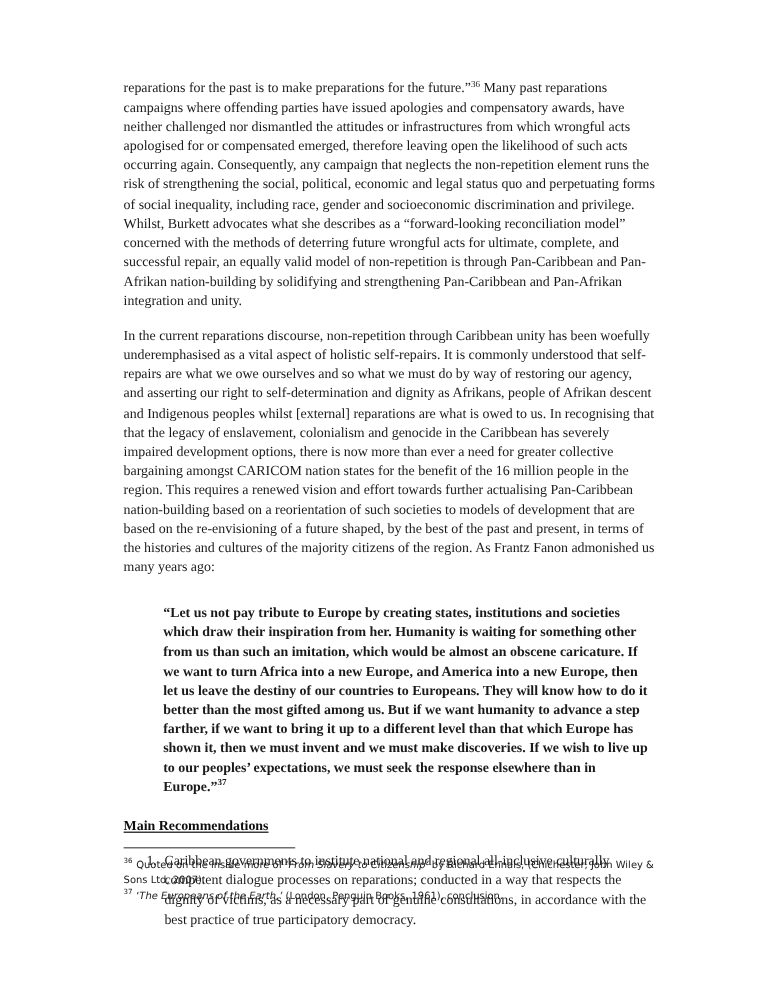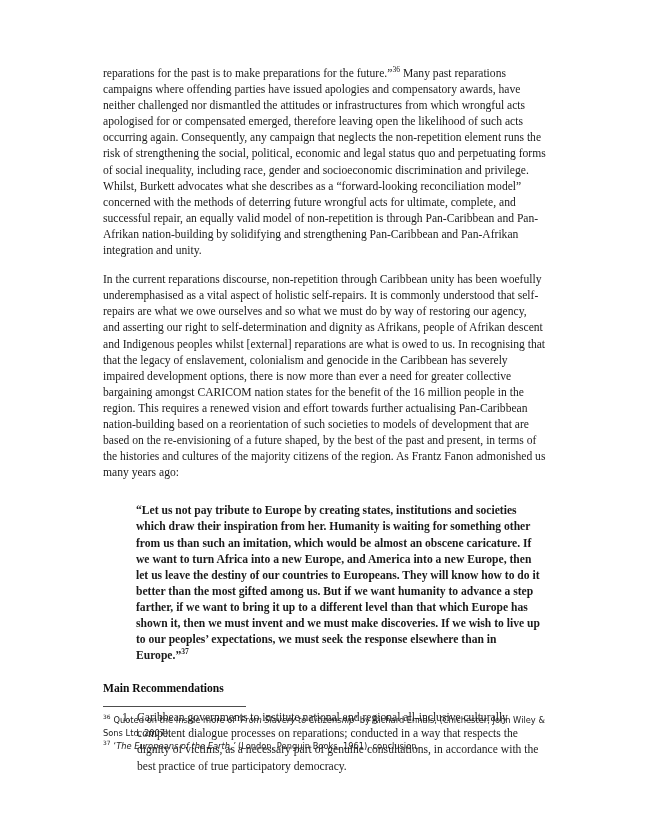--- a/index.html
+++ b/index.html
@@ -61,20 +61,21 @@
 
   .blockquote p {
     margin: 0;
     font-weight: bold;
   }
 
   .section-heading {
     margin: 0;
     font-size: 11.6px;
     font-weight: bold;
+    text-decoration: underline;
     color: #0d0d0d;
     line-height: 16px;
   }
 
   ol.recs {
     margin: 0;
     padding: 0;
     list-style: none;
   }
 

